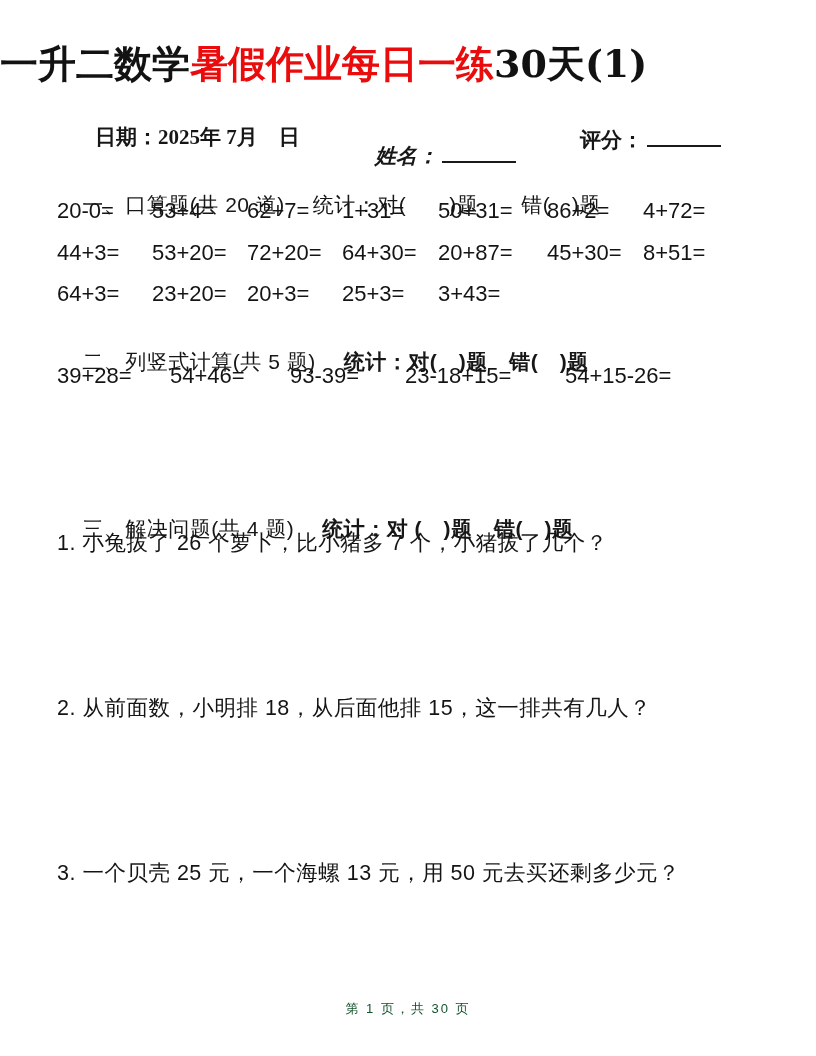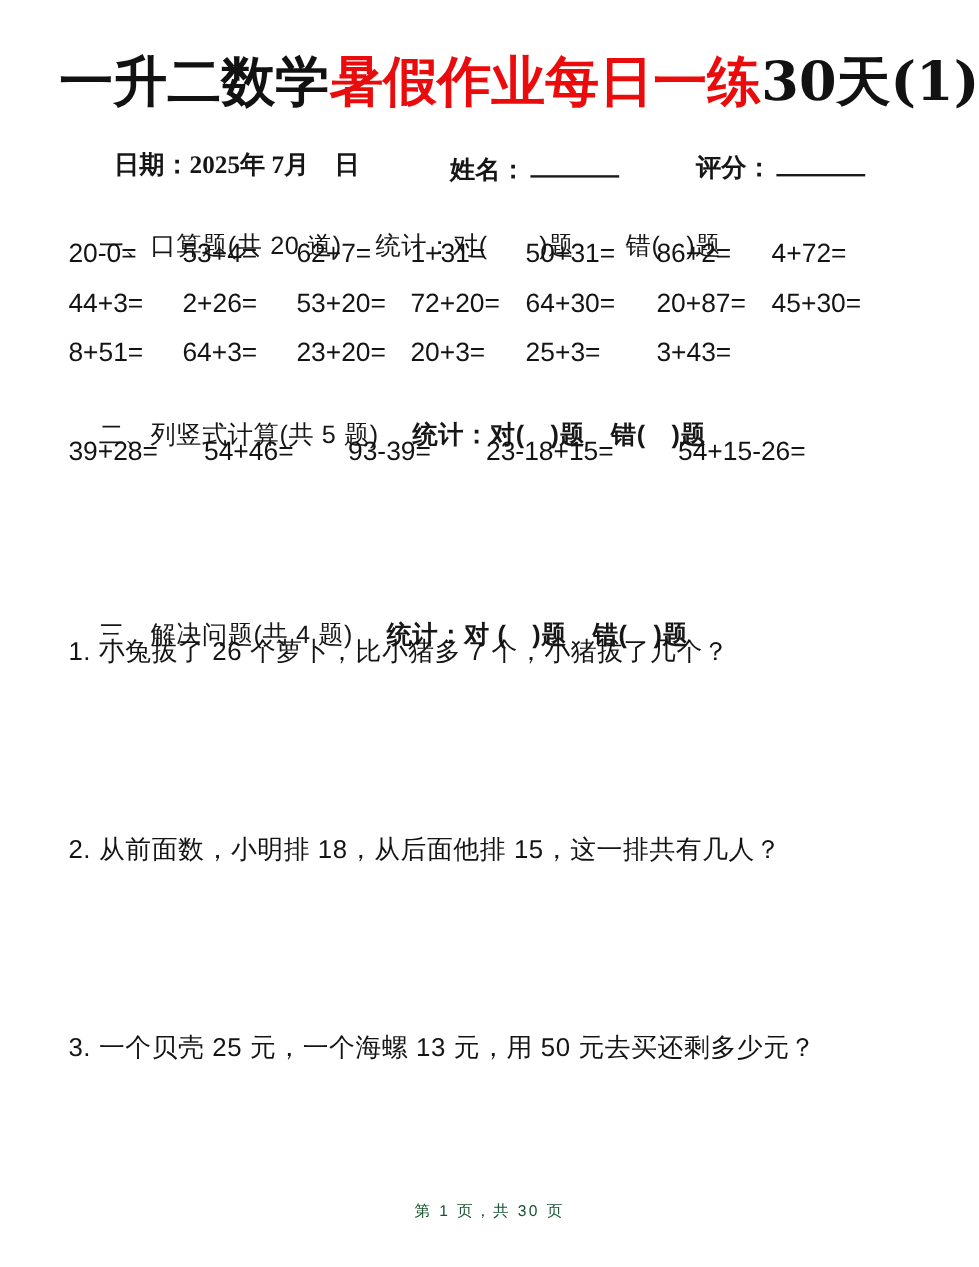--- a/index.html
+++ b/index.html
@@ -9,42 +9,42 @@
     background:#ffffff;
     font-family:"Liberation Sans","DejaVu Sans",sans-serif;
     color:#141414;
     overflow:hidden;
     margin:0 auto;
   }
 
   
   .title {
     position:absolute; top:40px; left:0; right:0;
-    text-align:right;
+    text-align:left;
     font-family:"DejaVu Serif","Liberation Serif",serif;
     font-weight:900;
-    font-size:45px;
+    font-size:38px;
     line-height:1.25;
     letter-spacing:0px;
     color:#121212;
     white-space:nowrap;
   }
   .title .accent { color:#ea0c0c; }
 
   
   .info-line {
     position:absolute; top:123px; left:0; width:816px; height:34px;
     font-family:"Liberation Serif","DejaVu Serif",serif;
     font-weight:700;
     font-size:21px;
     color:#161616;
     white-space:pre;
   }
   .info-date  { position:absolute; left:95px;  top:0; }
-  .info-name  { position:absolute; left:375px; top:1px; }
+  .info-name  { position:absolute; left:375px; top:16px;font-style:italic; }
   .info-score { position:absolute; left:580px; top:0; }
   .blank-line {
     display:inline-block;
     width:74px; height:22px;
     border-bottom:2px solid #1a1a1a;
     vertical-align:baseline;
     margin-left:4px;
   }
 
   
@@ -130,21 +130,20 @@
   <div class="ops-grid">
     <span class="cell">20-0=</span>
     <span class="cell">53+4=</span>
     <span class="cell">62+7=</span>
     <span class="cell">1+31=</span>
     <span class="cell">50+31=</span>
     <span class="cell">86+2=</span>
     <span class="cell">4+72=</span>
 
     <span class="cell">44+3=</span>
-    <span class="cell">2+26=</span>
     <span class="cell">53+20=</span>
     <span class="cell">72+20=</span>
     <span class="cell">64+30=</span>
     <span class="cell">20+87=</span>
     <span class="cell">45+30=</span>
 
     <span class="cell">8+51=</span>
     <span class="cell">64+3=</span>
     <span class="cell">23+20=</span>
     <span class="cell">20+3=</span>

